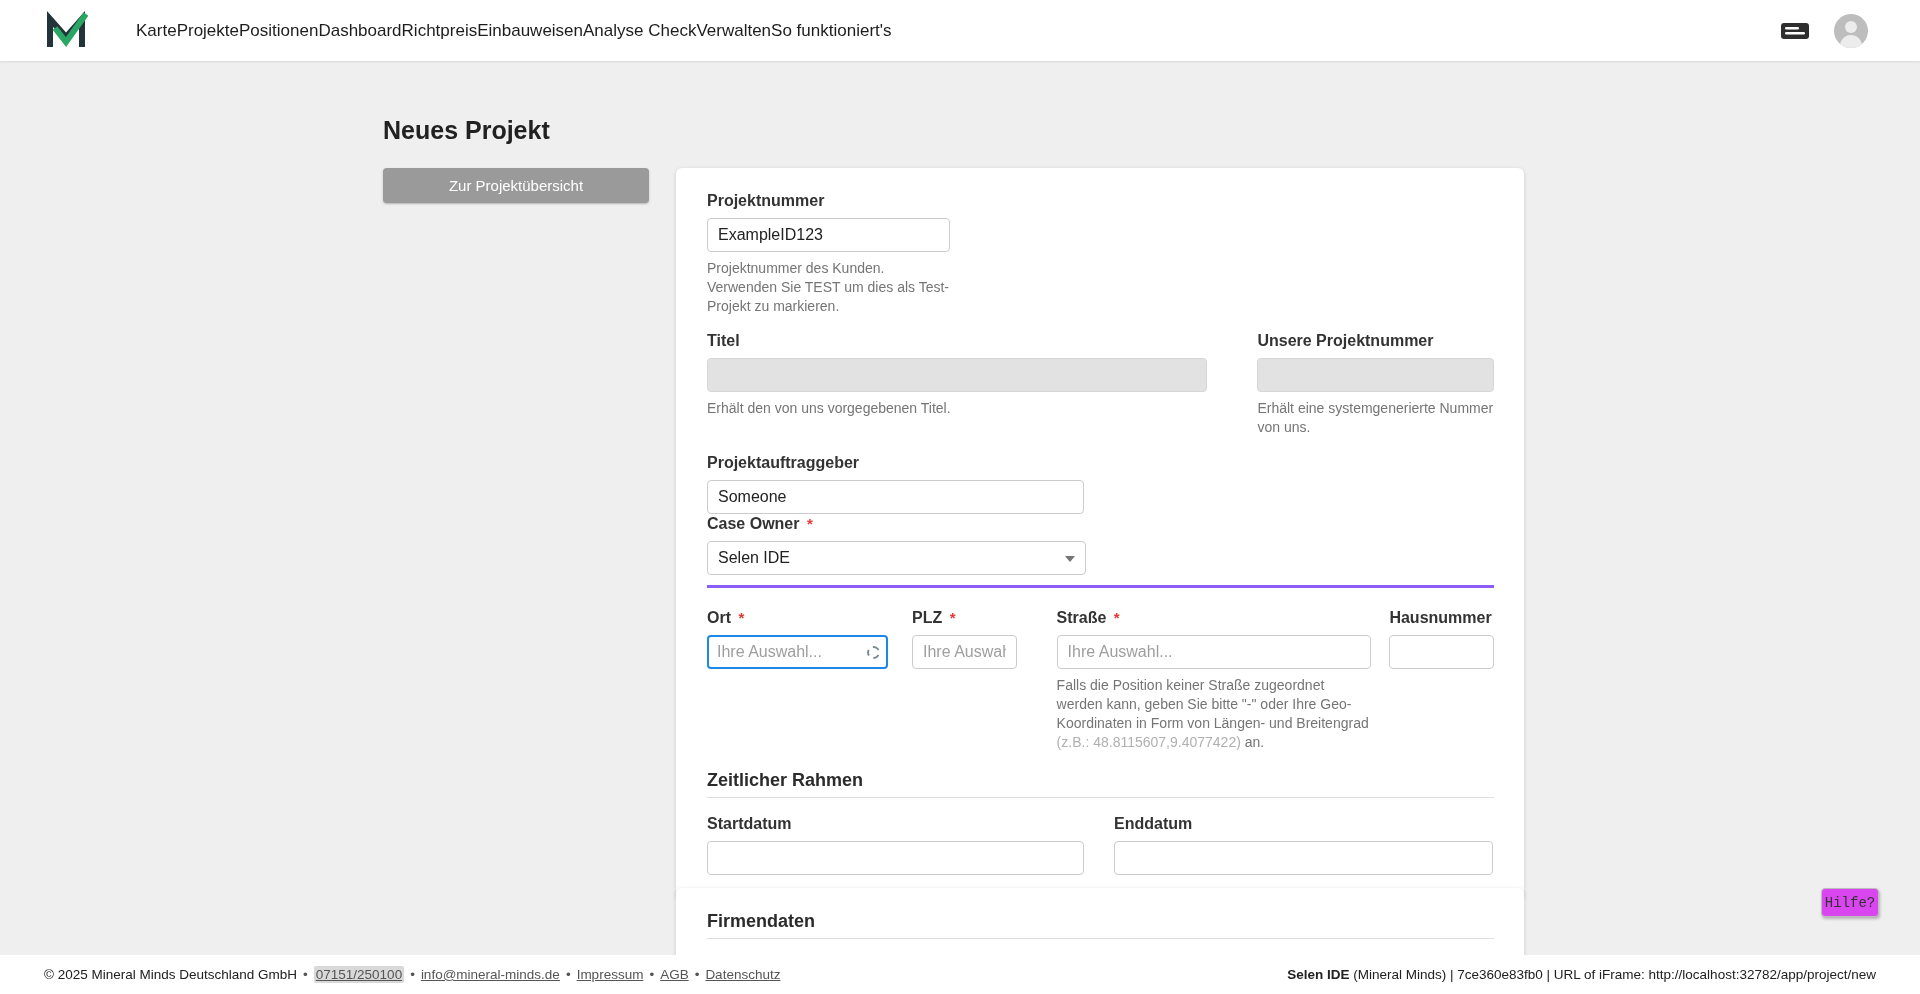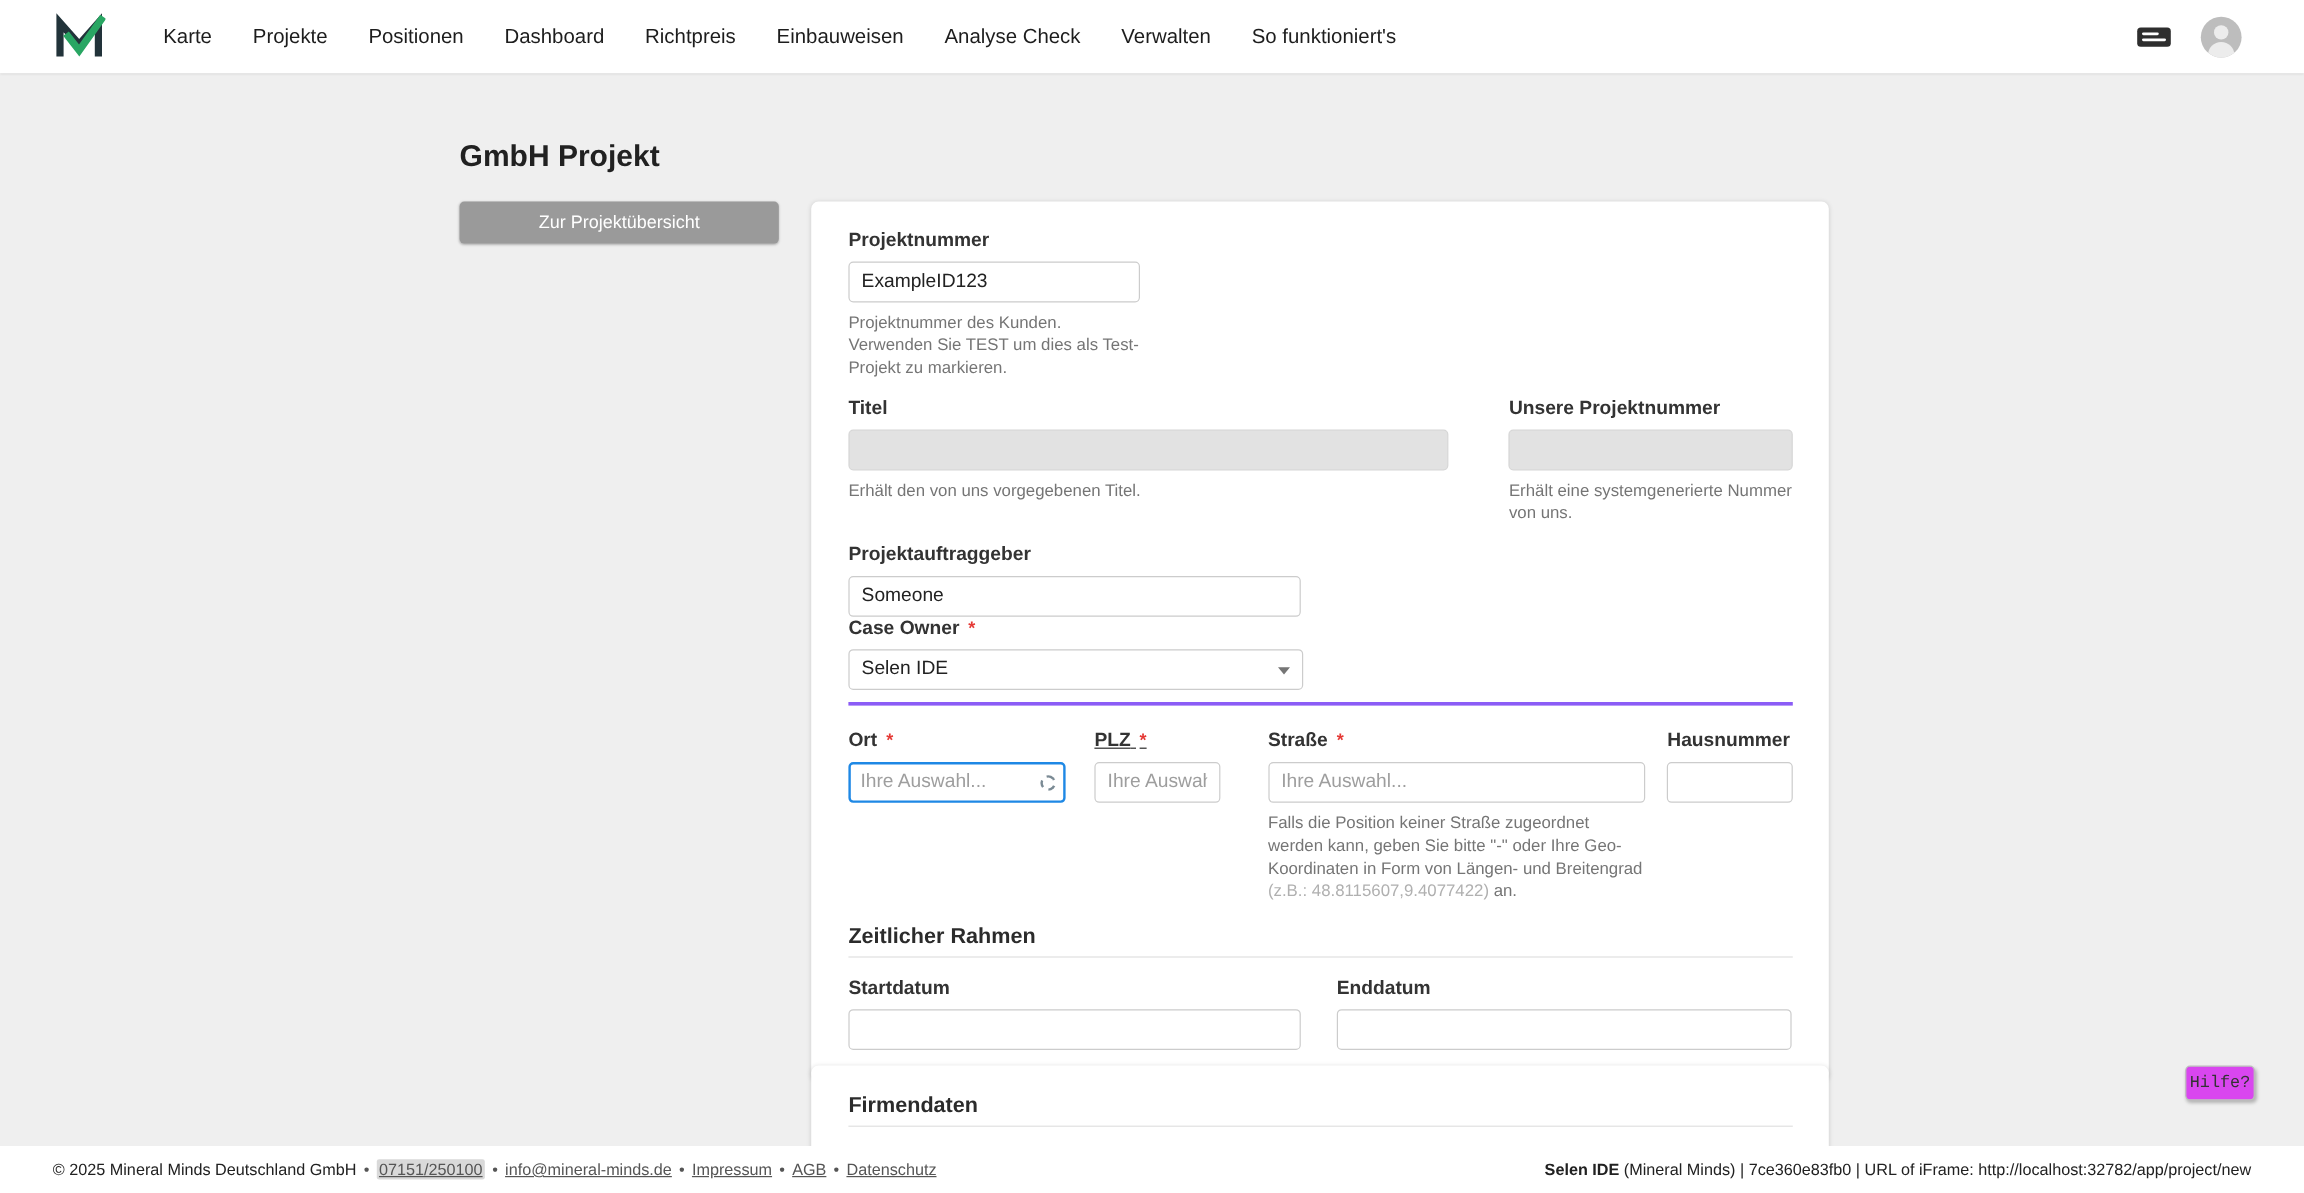--- a/index.html
+++ b/index.html
@@ -3,21 +3,21 @@
 <meta charset="utf-8">
 <style>
   * { margin:0; padding:0; box-sizing:border-box; }
   html,body { width:1920px; height:994px; overflow:hidden; }
   body { font-family:"Liberation Sans", sans-serif; background:#efefef; color:#2b2b2b; position:relative; }
 
   
   .navbar { position:fixed; top:0; left:0; width:1920px; height:61px; background:#ffffff;
             display:flex; align-items:center; z-index:20; box-shadow:0 1px 2px rgba(0,0,0,.10); }
   .logo { width:44px; height:44px; margin:0 48px 0 44px; flex:0 0 auto; }
-  .nav-items { display:flex; align-items:center; gap:34px; }
+  .nav-items { display:flex; align-items:center; }
   .nav-item { font-size:17px; color:#1d1d1d; text-decoration:none; cursor:pointer; white-space:nowrap; }
   .nav-right { margin-left:auto; display:flex; align-items:center; gap:24px; padding-right:52px; }
   .icon-btn { cursor:pointer; display:flex; align-items:center; }
   .avatar { width:34px; height:34px; border-radius:50%; background:#bdbdbd; position:relative; overflow:hidden; }
   .avatar .head { position:absolute; left:50%; top:7px; width:12px; height:12px; margin-left:-6px; border-radius:50%; background:#ececec; }
   .avatar .body { position:absolute; left:50%; top:21px; width:22px; height:14px; margin-left:-11px; border-radius:11px 11px 0 0; background:#ececec; }
 
   
   .page-title { position:absolute; left:383px; top:116px; font-size:25px; font-weight:700; color:#212121; }
   .back-btn { position:absolute; left:383px; top:168px; width:266px; height:35px; background:#9a9a9a; color:#ffffff;
@@ -56,21 +56,21 @@
   
   .section-head { display:flex; justify-content:flex-start; align-items:center; height:43px;
                   border-bottom:3px solid #8b5cf6; margin-bottom:20px; padding-bottom:2px; }
   .section-title { font-size:18px; font-weight:700; color:#2b2b2b; }
   .copy-btn { cursor:pointer; display:flex; align-items:center; }
   .sec2 { height:44px; display:flex; align-items:flex-start; border-bottom:none; margin-bottom:0; padding-bottom:0; }
   .sec2-inner { width:100%; border-bottom:1px solid #e0e0e0; padding-bottom:6px; }
 
   
   .f-ort { width:181px; margin-right:24px; }
-  .f-plz { width:107px; margin-right:40px;text-decoration:underline; }
+  .f-plz { width:107px; margin-right:40px; }
   .f-strasse { width:322px; margin-right:18px; }
   .f-haus { width:107px; }
   .focus-wrap { width:100%; height:34px; border:2px solid #1e88e5; border-radius:4px; display:flex; align-items:center;
                 padding:0 6px 0 8px; background:#fff; }
   .focus-wrap input { border:none; outline:none; flex:1 1 auto; min-width:0; font-size:16px; color:#222;
                       font-family:"Liberation Sans",sans-serif; }
   .focus-wrap input::placeholder { color:#9e9e9e; }
   .spinner { width:13px; height:13px; border-radius:50%; border:2px dashed #7a8a94; flex:0 0 auto;
              animation:spin 1.2s linear infinite; }
   @keyframes spin { to { transform:rotate(360deg); } }
@@ -120,21 +120,21 @@
         <rect x="5" y="11" width="20" height="2.4" rx="1.2" fill="#ffffff"></rect>
       </svg>
     </span>
     <span class="avatar icon-btn">
       <span class="head"></span>
       <span class="body"></span>
     </span>
   </div>
 </header>
 
-<h1 class="page-title">GmbH Projekt</h1>
+<h1 class="page-title">Neues Projekt</h1>
 <button class="back-btn">Zur Projektübersicht</button>
 
 <section class="card card1">
 
   <div class="row row1">
     <div class="col-b">
       <div class="label-row">
         <span class="flabel">Projektnummer</span>
       </div>
       <input class="input" value="ExampleID123" style="">

